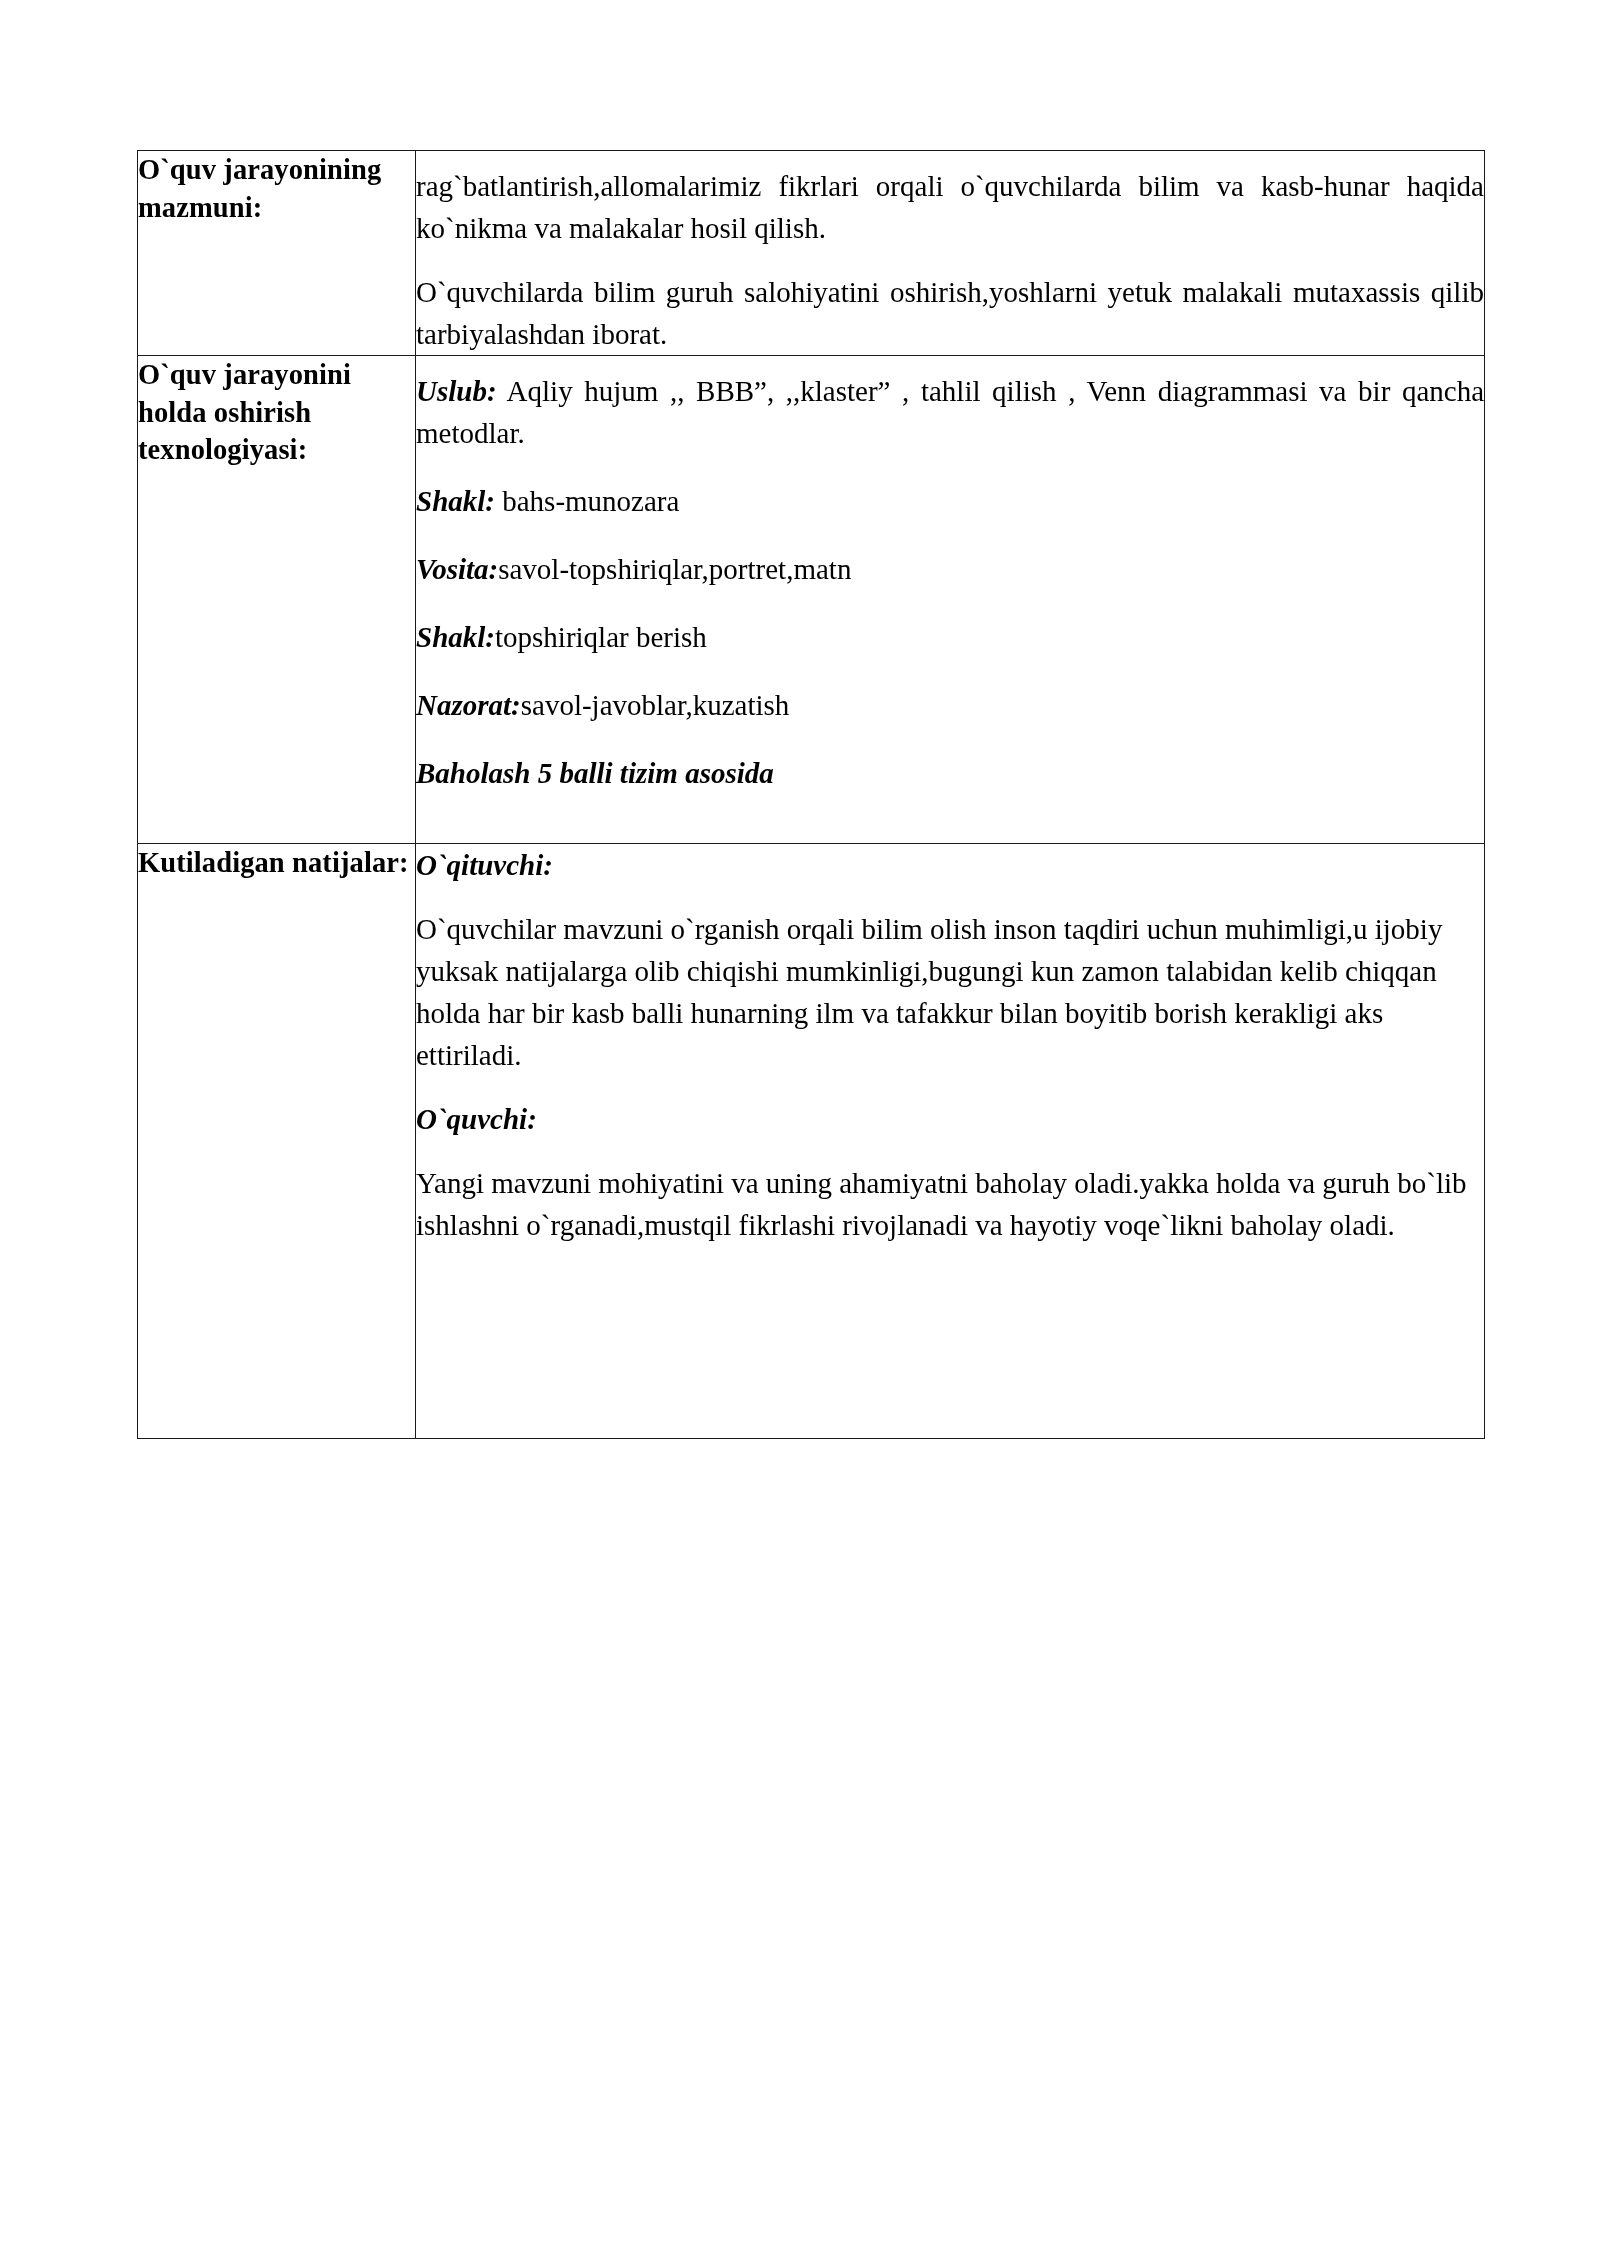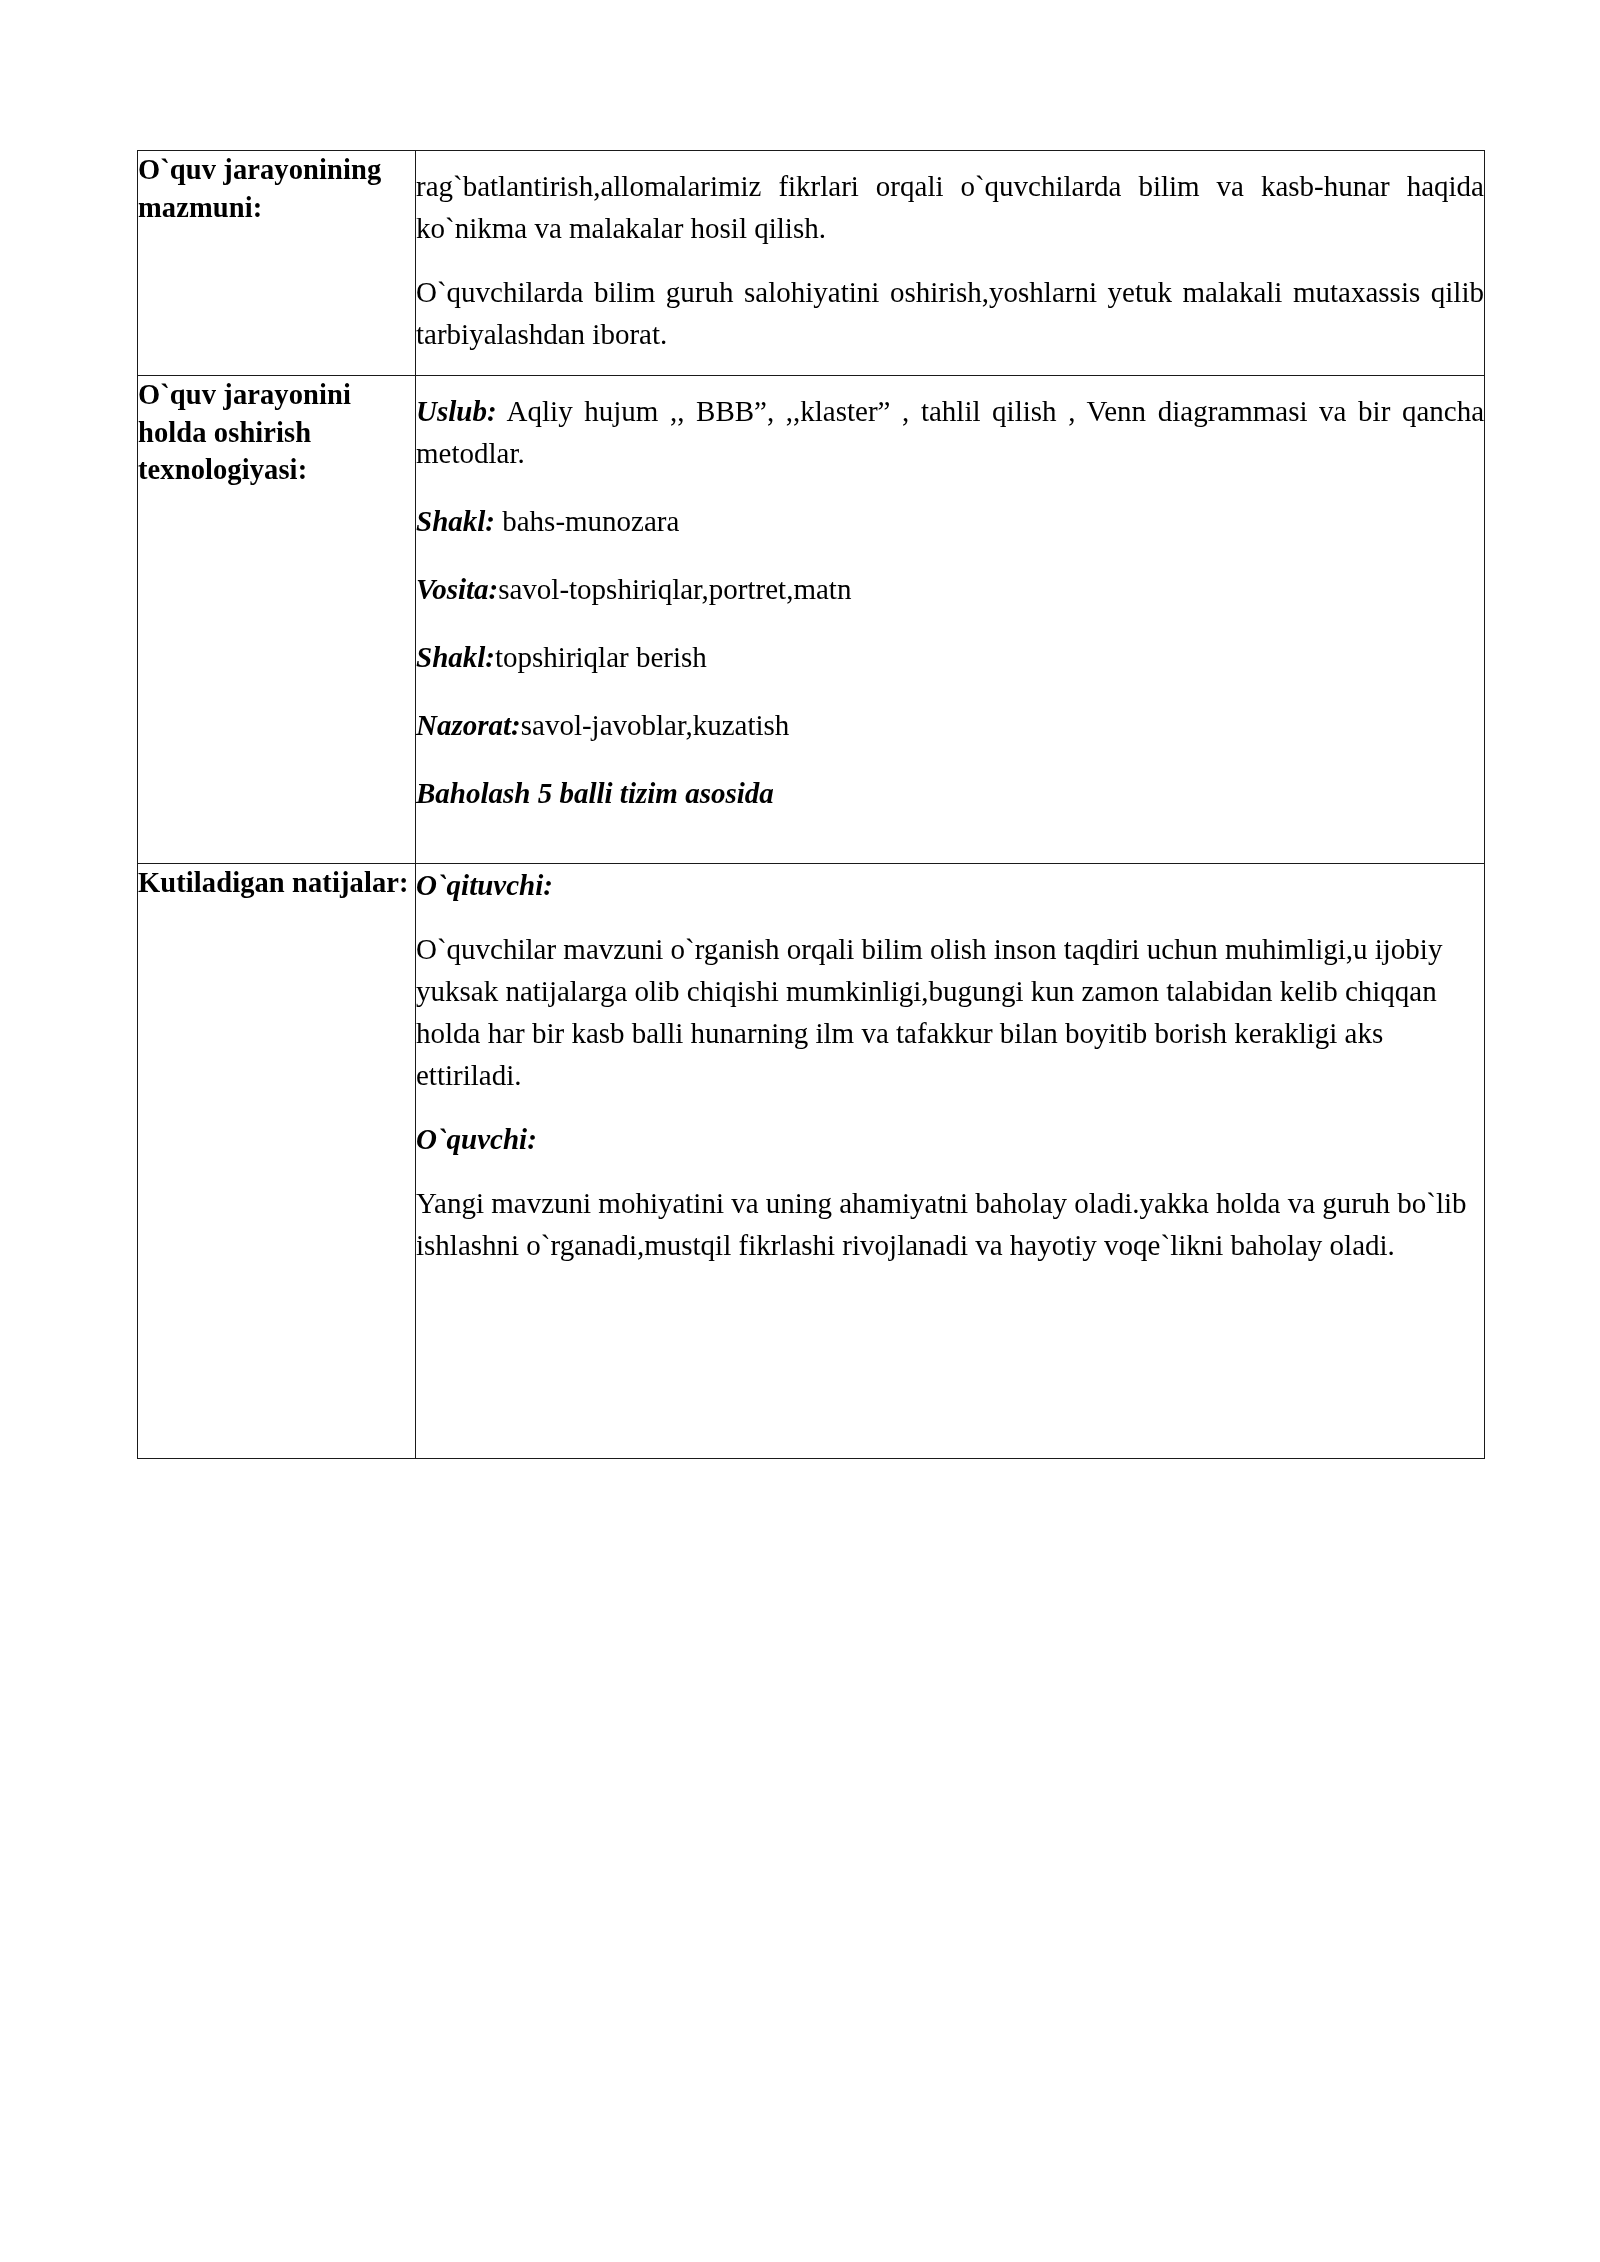--- a/index.html
+++ b/index.html
@@ -81,21 +81,21 @@
   .left {
     text-align: left;
   }
 
   .b {
     font-weight: bold;
     font-style: italic;
   }
 
   
-  .row1 .content-cell { padding-top: 14px; padding-bottom: 20px; }
+  .row1 .content-cell { padding-top: 14px; }
   .row2 .content-cell { padding-top: 14px; padding-bottom: 22px; }
   .row3 .content-cell { padding-bottom: 20px; }
 
   .row2 .para { margin-bottom: 26px; }
   .row3 .para { margin-bottom: 22px; }
 
   .row3-tail {
     height: 150px;
   }
 </style>

